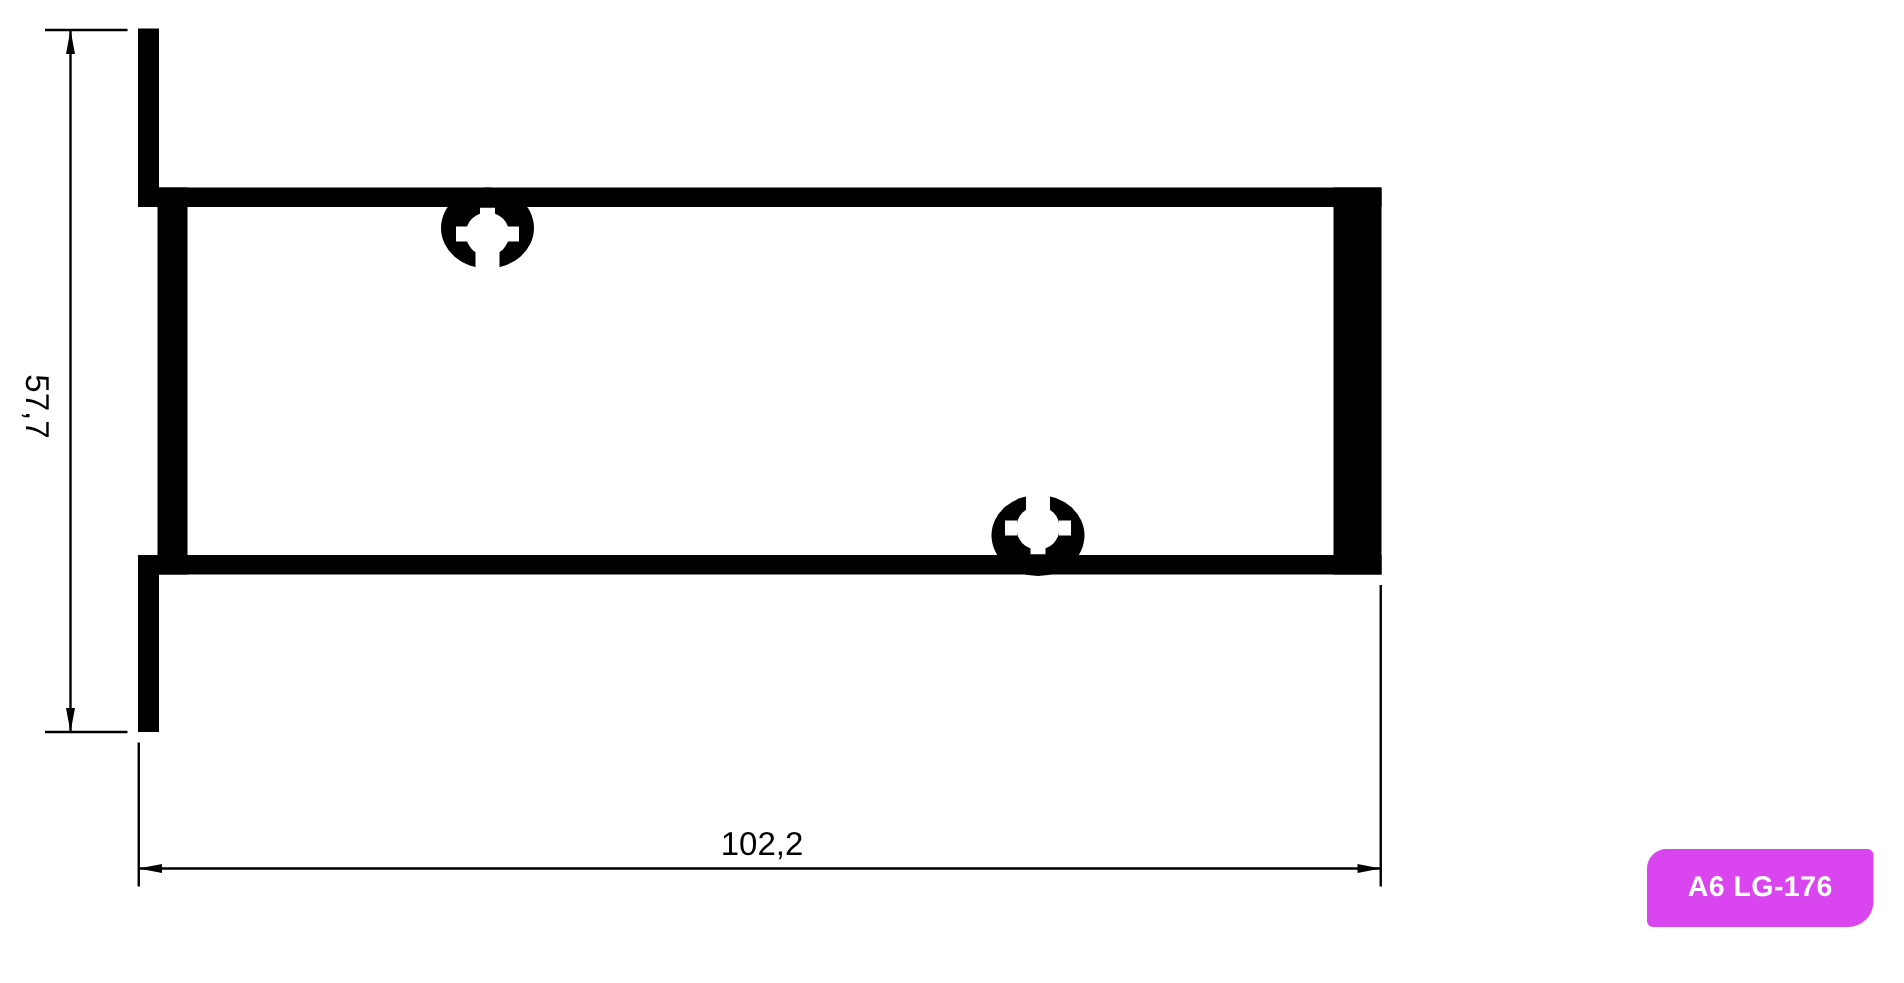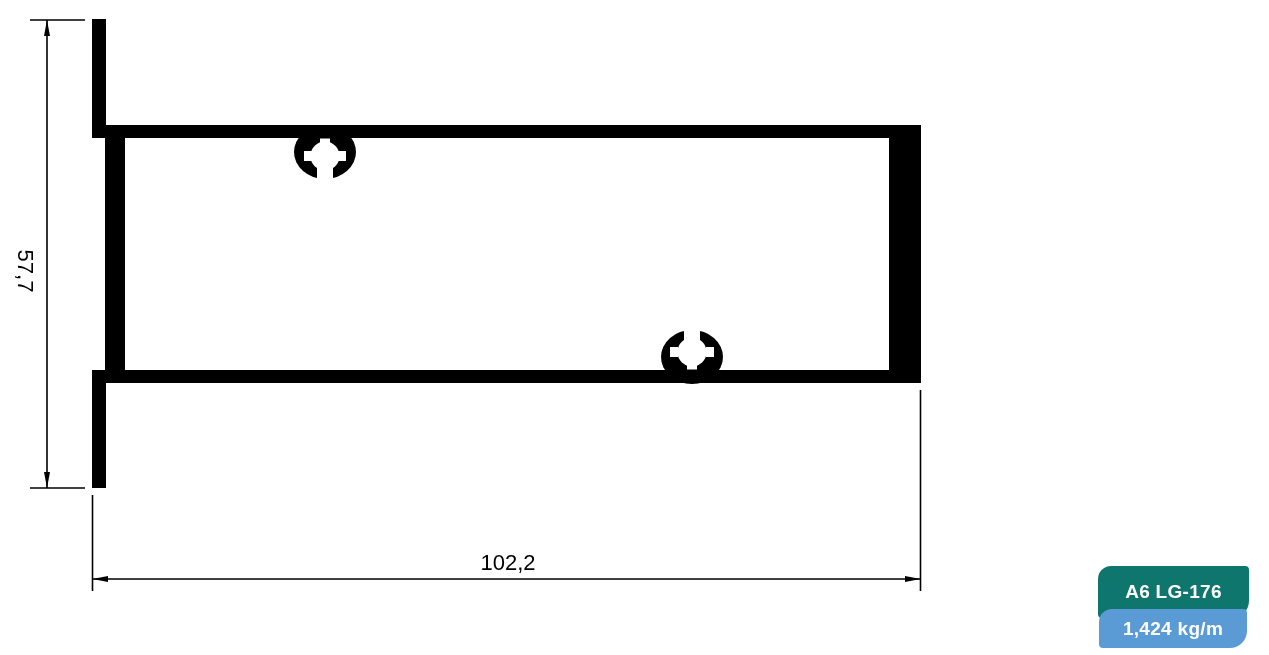--- a/index.html
+++ b/index.html
@@ -23,21 +23,21 @@
     align-items: center;
     justify-content: center;
     color: #ffffff;
     font-weight: bold;
     font-size: 19px;
     letter-spacing: 0.3px;
     font-family: "Liberation Sans", sans-serif;
   }
   .badge-code {
     left: 1098px; top: 566px; width: 151px; height: 52px;
-    background: #0f766e;
+    background: #d946ef;
     border-radius: 13px 4px 17px 4px;
   }
   .badge-weight {
     left: 1099px; top: 609px; width: 148px; height: 39px;
     background: #5b9bd5;
     border-radius: 13px 4px 17px 4px;
   }
 </style>
 </head>
 <body>
@@ -94,17 +94,14 @@
       <line x1="92.5" y1="579" x2="920.5" y2="579"></line>
       <polygon points="92.5,579 108,576 108,582" fill="#000000" stroke="none"></polygon>
       <polygon points="920.5,579 905,576 905,582" fill="#000000" stroke="none"></polygon>
     </g>
     <text class="dim-text" x="508" y="570" text-anchor="middle">102,2</text>
   </svg>
 
   <div class="badge badge-code">
     <span>A6 LG-176</span>
   </div>
-  <div class="badge badge-weight">
-    <span>1,424 kg/m</span>
-  </div>
 
 </div>
 
 </body></html>

